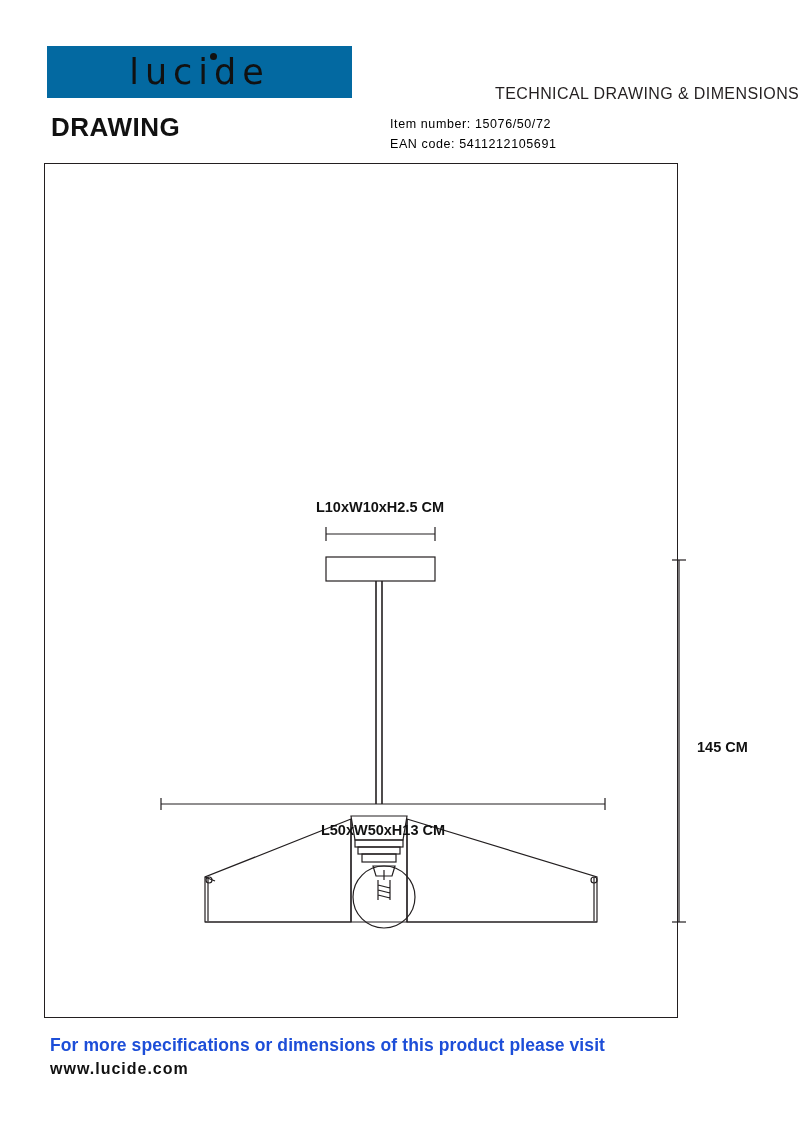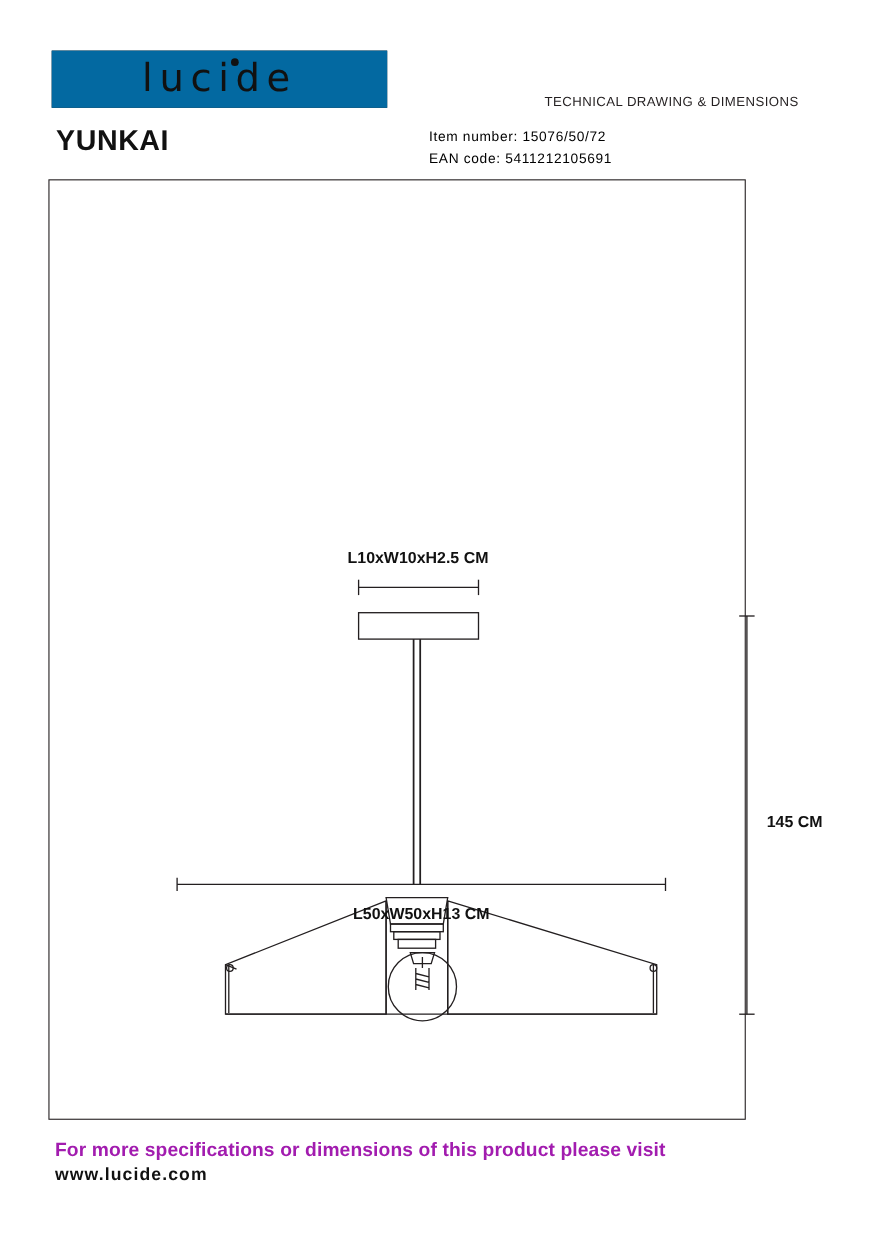--- a/index.html
+++ b/index.html
@@ -55,21 +55,21 @@
     top: 7px;
     width: 7px;
     height: 7px;
     border-radius: 50%;
     background: #111;
   }
   .tech-drawing-label {
     position: absolute;
     left: 495px;
     top: 47px;
-    font-size: 12px;
+    font-size: 16px;
     letter-spacing: 0.4px;
     color: #231f20;
   }
 
   
   .title-row {
     position: absolute;
     top: 112px;
     left: 0;
     width: 800px;
@@ -119,21 +119,21 @@
   }
 
   
   .footer-line1 {
     position: absolute;
     left: 50px;
     top: 1035px;
     font-size: 17.5px;
     font-weight: bold;
     letter-spacing: 0.1px;
-    color: #a21caf;
+    color: #1d4ed8;
   }
   .footer-line2 {
     position: absolute;
     left: 50px;
     top: 1060px;
     font-size: 16px;
     font-weight: bold;
     letter-spacing: 1px;
     color: #111;
   }
@@ -144,21 +144,21 @@
 <div class="header">
   <div class="logo-box"></div>
   <div class="logo-text">
     <span>lucide</span>
     <span class="lu-dot"></span>
   </div>
   <div class="tech-drawing-label">TECHNICAL DRAWING &amp; DIMENSIONS</div>
 </div>
 
 <div class="title-row">
-  <div class="product-title">YUNKAI</div>
+  <div class="product-title">DRAWING</div>
   <div class="item-line">
     <b>Item number:</b>
     <span>15076/50/72</span>
   </div>
   <div class="ean-line">
     <b>EAN code:</b>
     <span>5411212105691</span>
   </div>
 </div>
 

